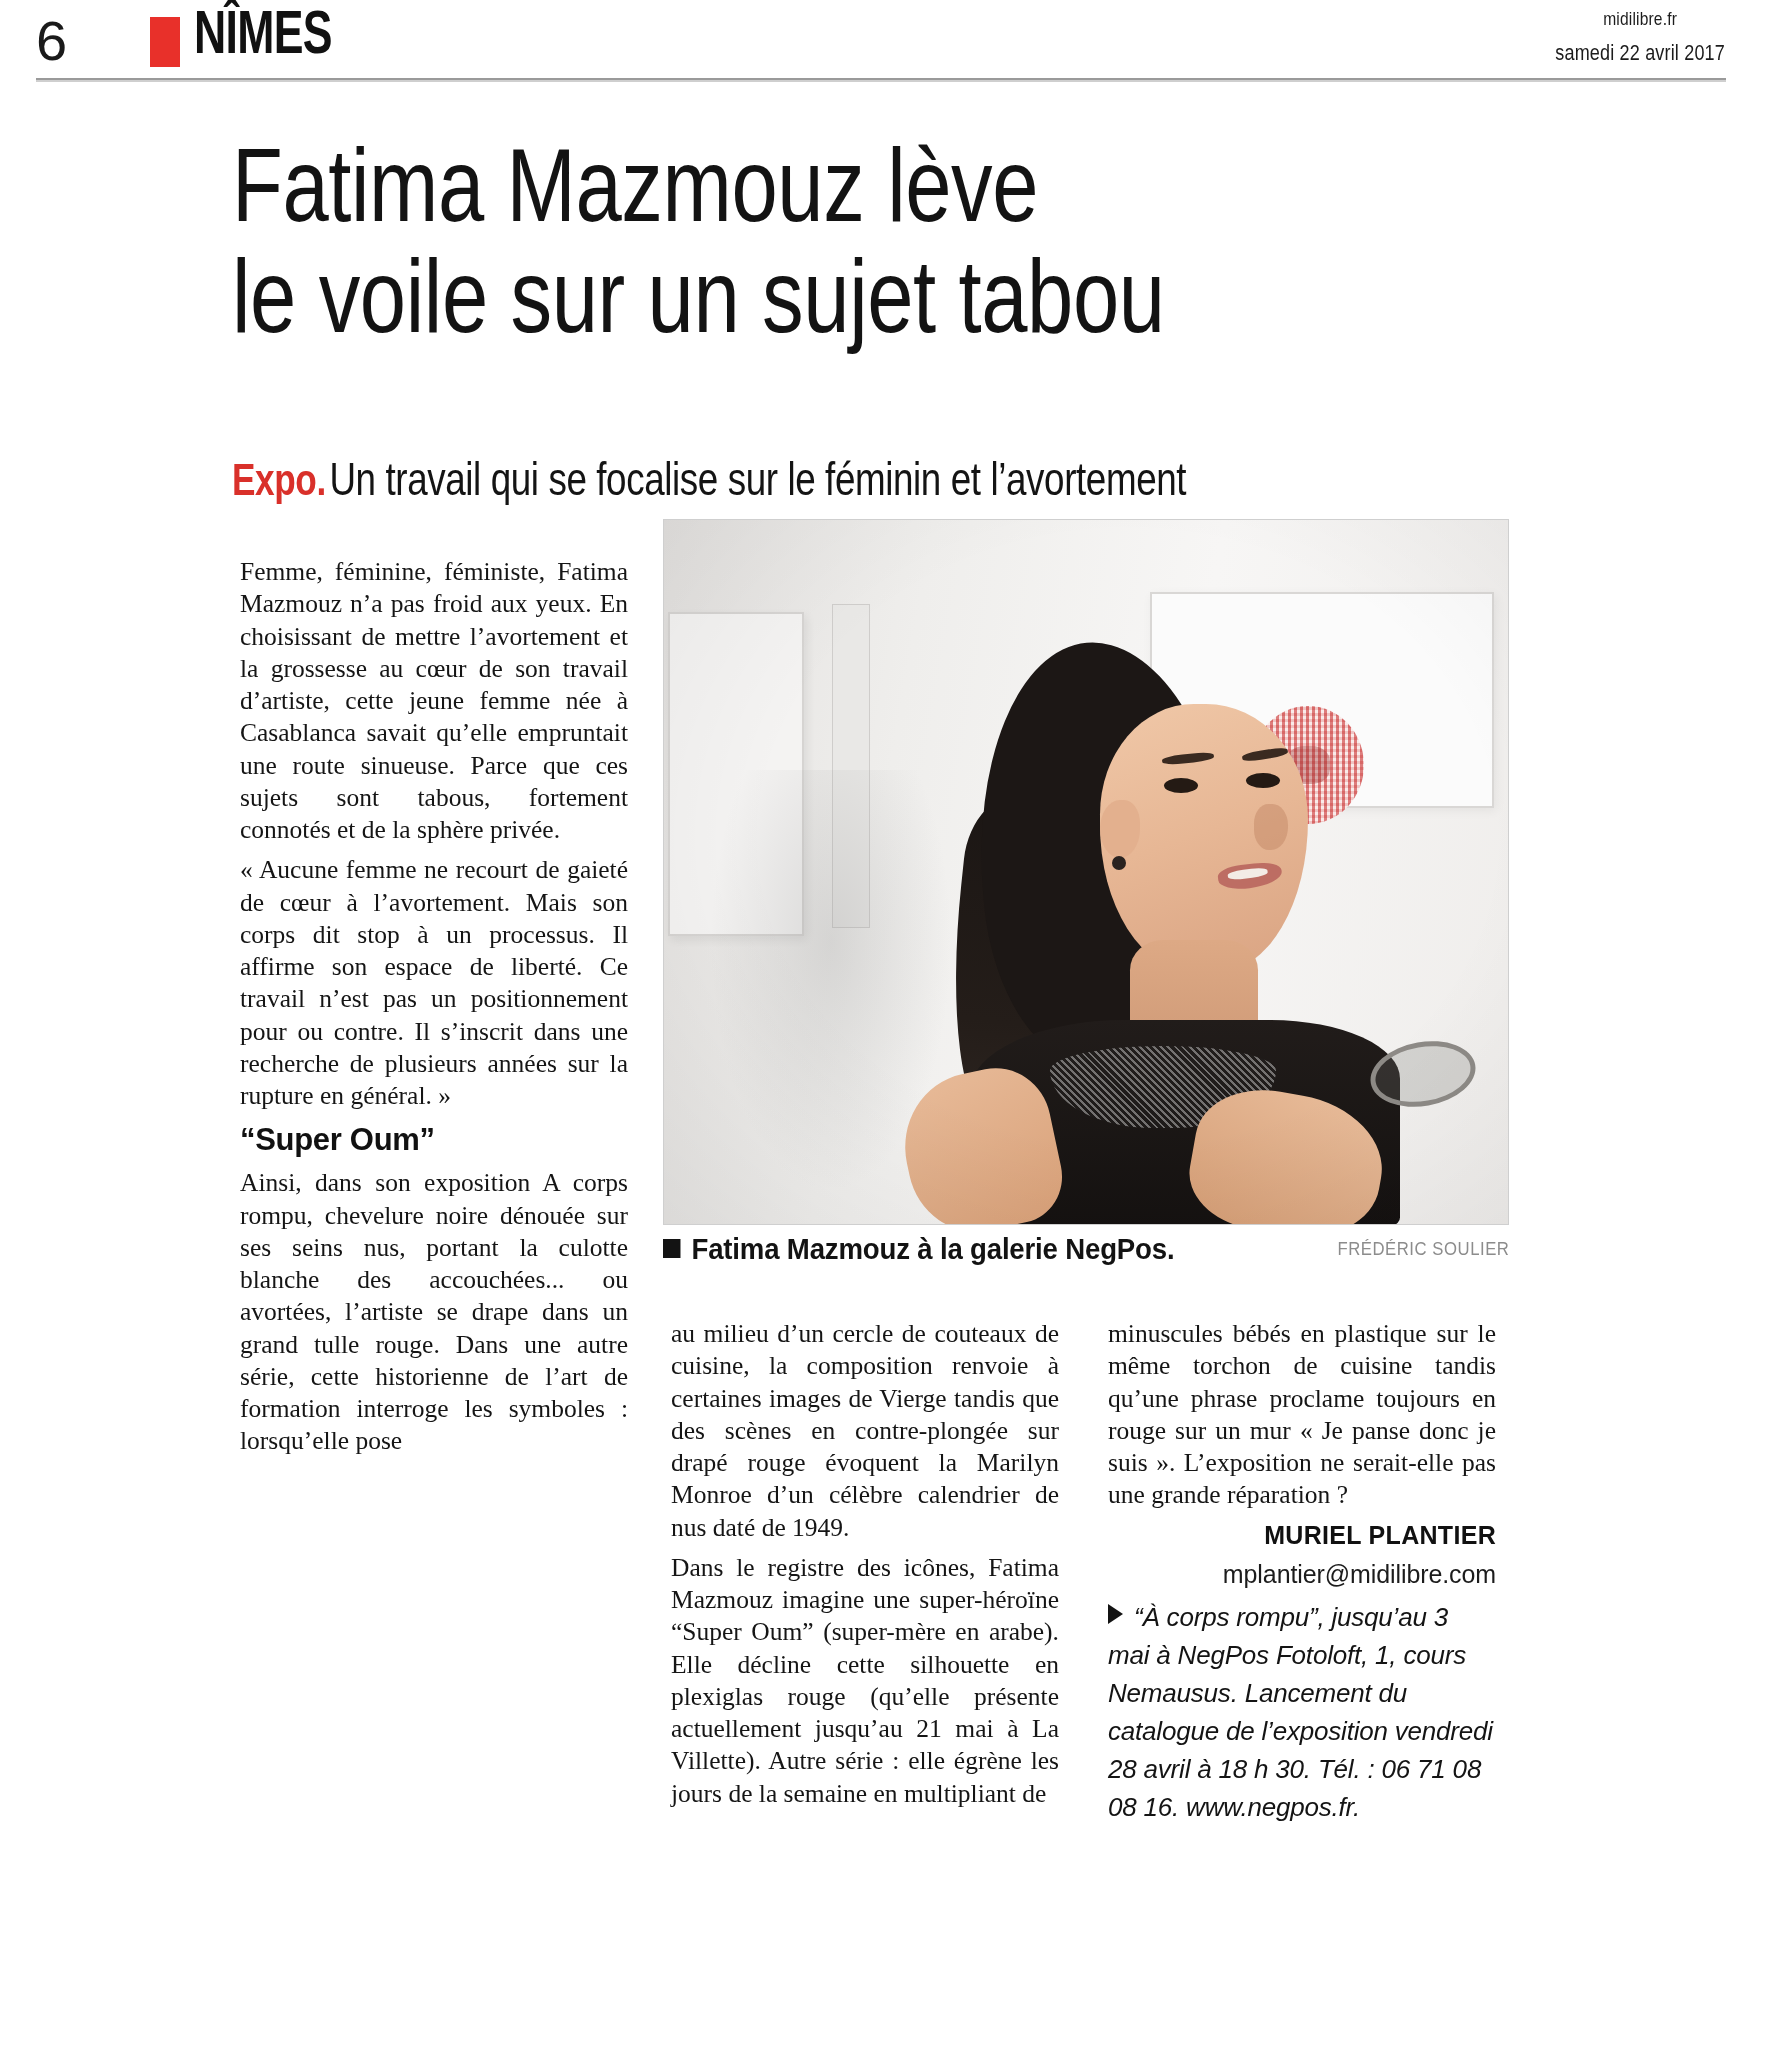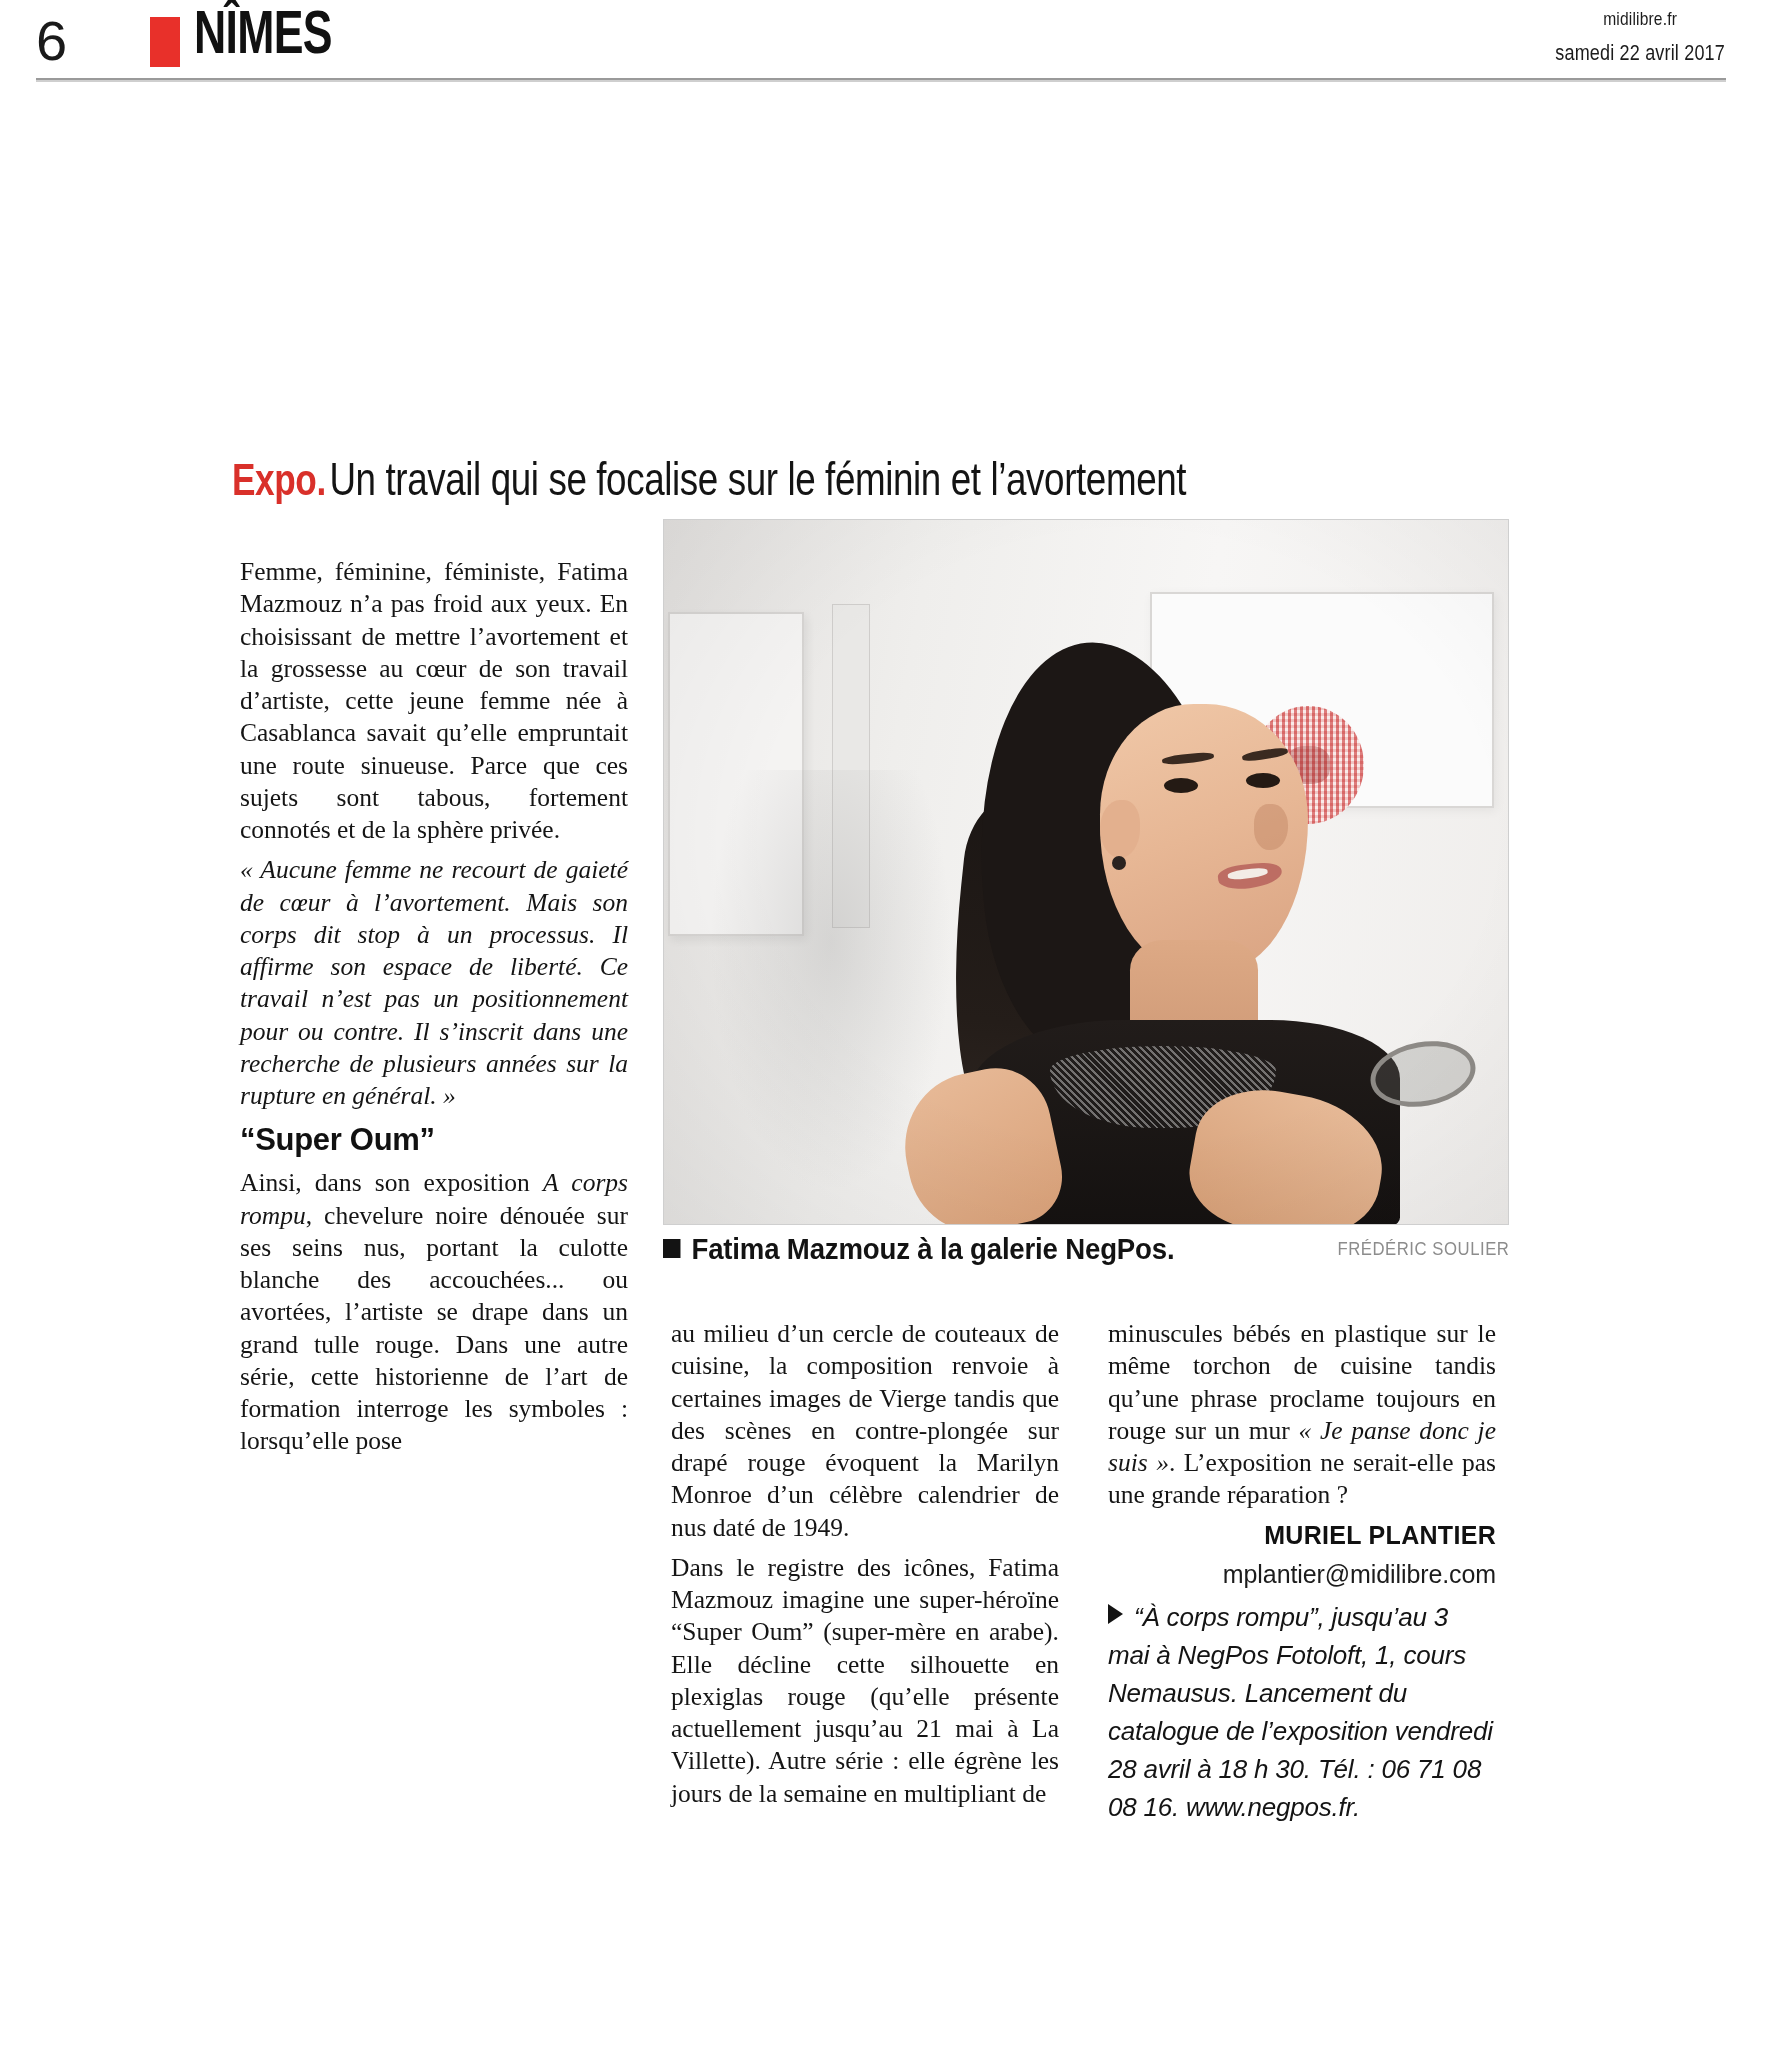--- a/index.html
+++ b/index.html
@@ -364,21 +364,21 @@
   
   .col {
     position: absolute;
     font-size: 25.5px;
     line-height: 1.265;
     text-align: justify;
     color: #151515;
     hyphens: none;
   }
   .col p { margin: 8px; }
-  .col .q { font-style: italic; }
+  .col .q { }
 
   #col1 {
     left: 232px;
     top: 548px;
     width: 404px;
   }
   #col2 {
     left: 663px;
     top: 1310px;
     width: 404px;
@@ -447,20 +447,24 @@
     <div class="folio">6</div>
     <div class="section-marker"></div>
     <div class="section-name">Nîmes</div>
     <div class="masthead-right">
       <div class="site-url">midilibre.fr</div>
       <div class="issue-date">samedi 22 avril 2017</div>
     </div>
     <div class="rule"></div>
   </div>
 
+  <div class="headline-block">
+    <div class="headline">Fatima Mazmouz lève</div>
+    <div class="headline">le voile sur un sujet tabou</div>
+  </div>
 
   <div class="kicker-line">
     <span class="inner">
       <span class="kicker-label">Expo.</span>
       <span class="kicker-text">Un travail qui se focalise sur le féminin et l’avortement</span>
     </span>
   </div>
 
   <div class="photo-wrap">
     <div class="photo">

